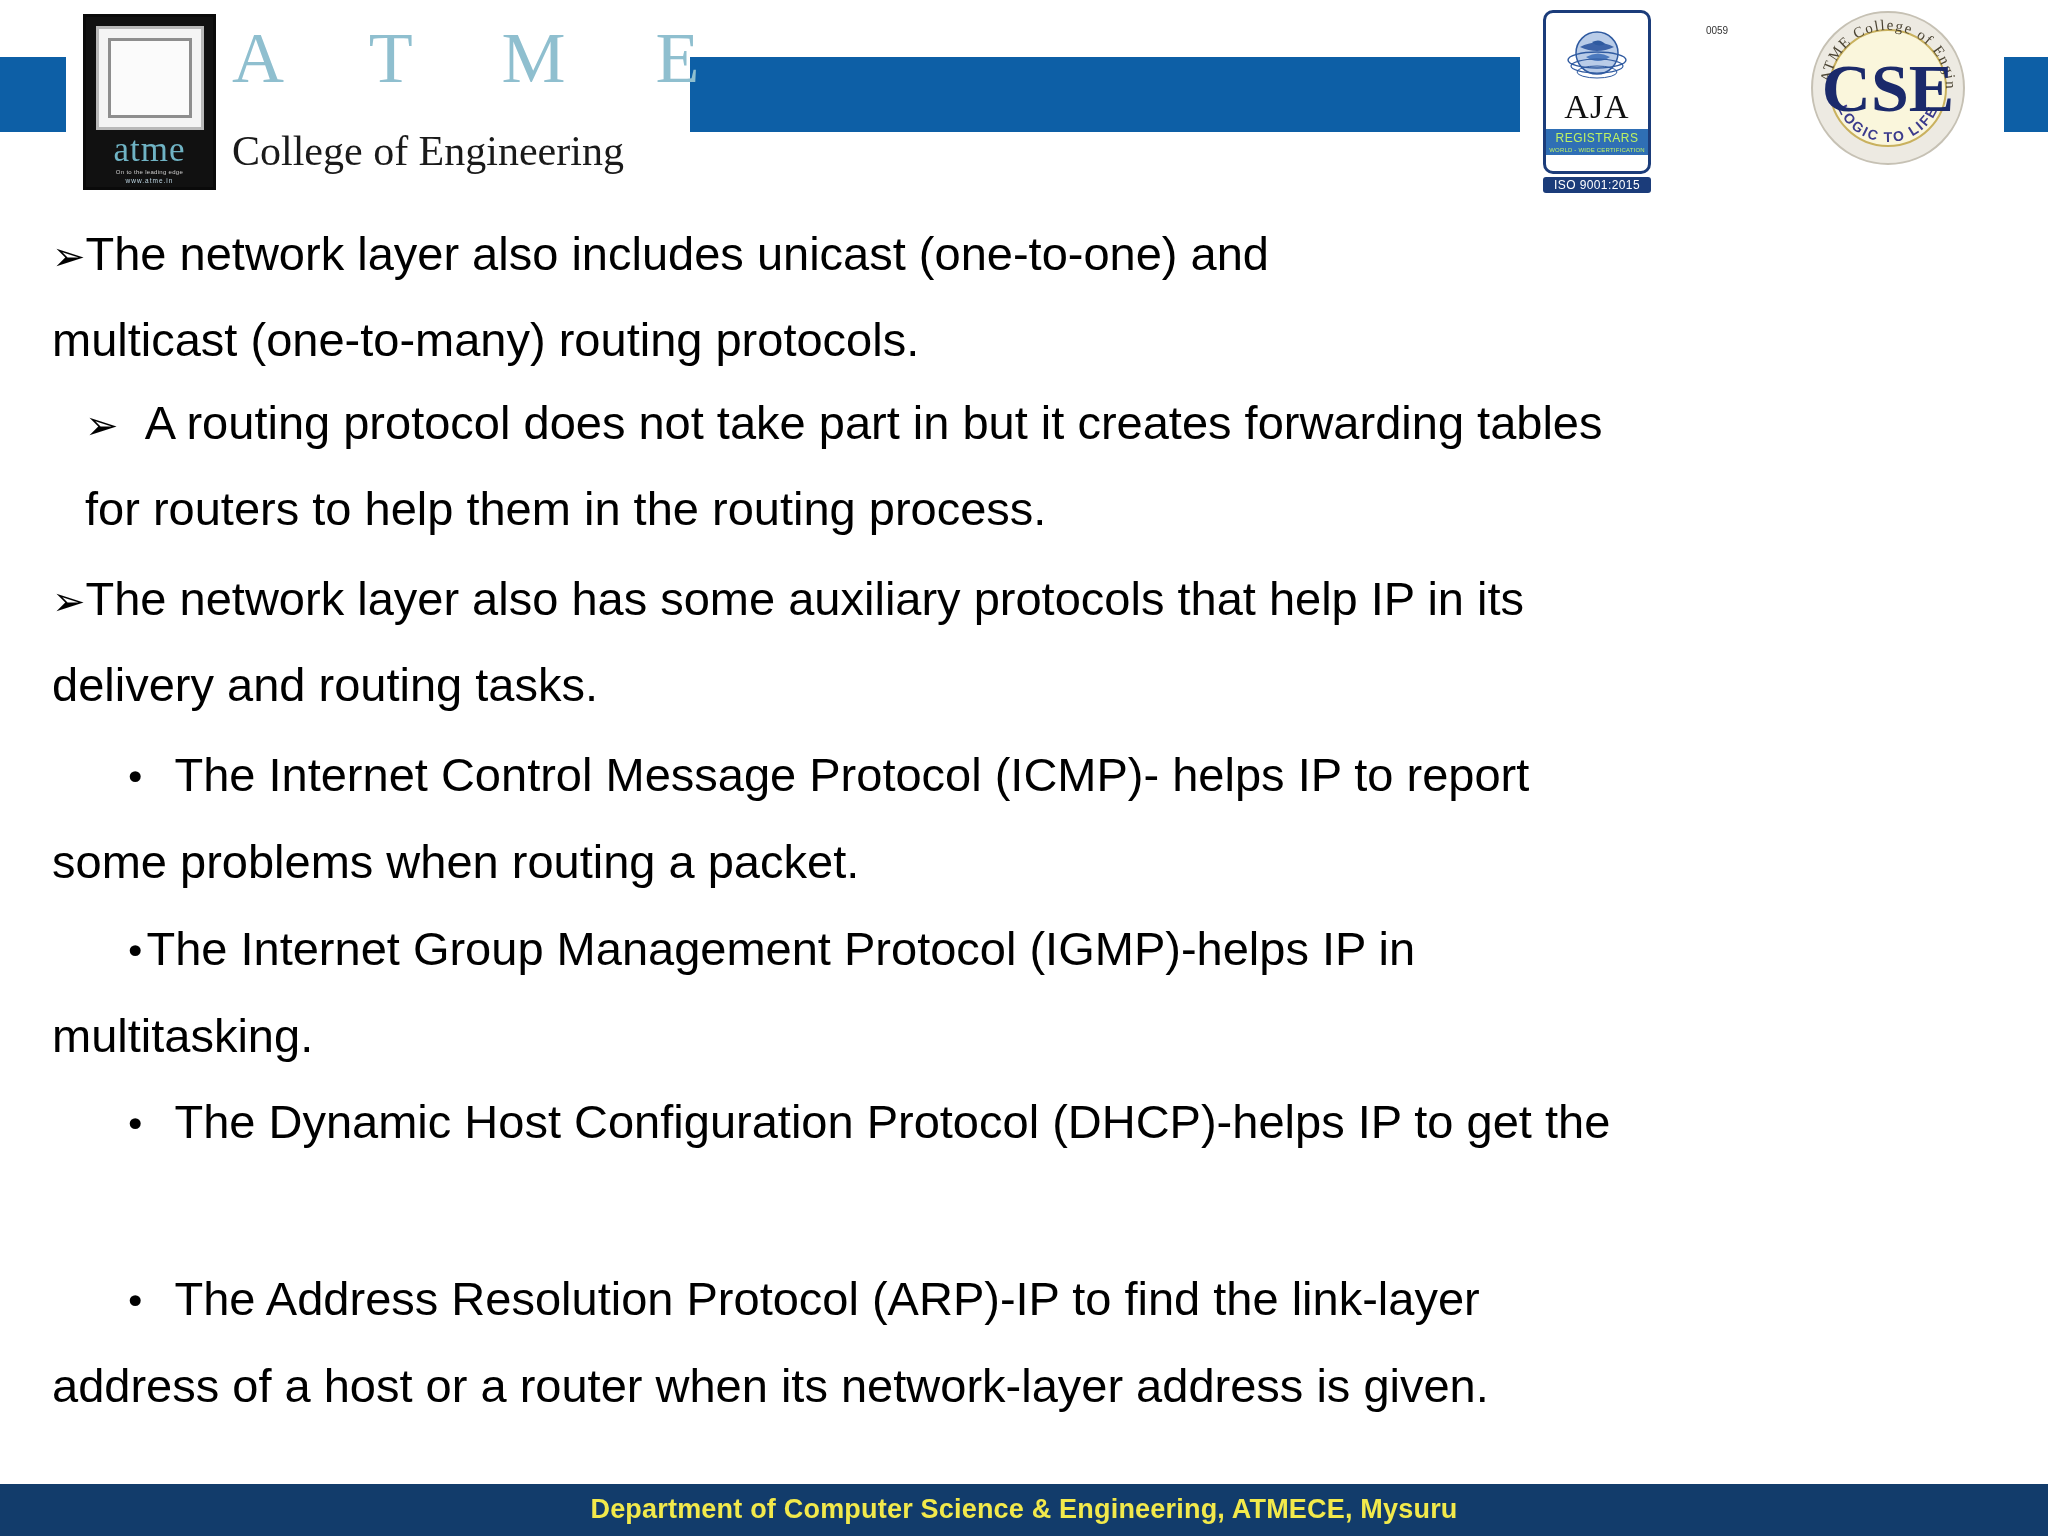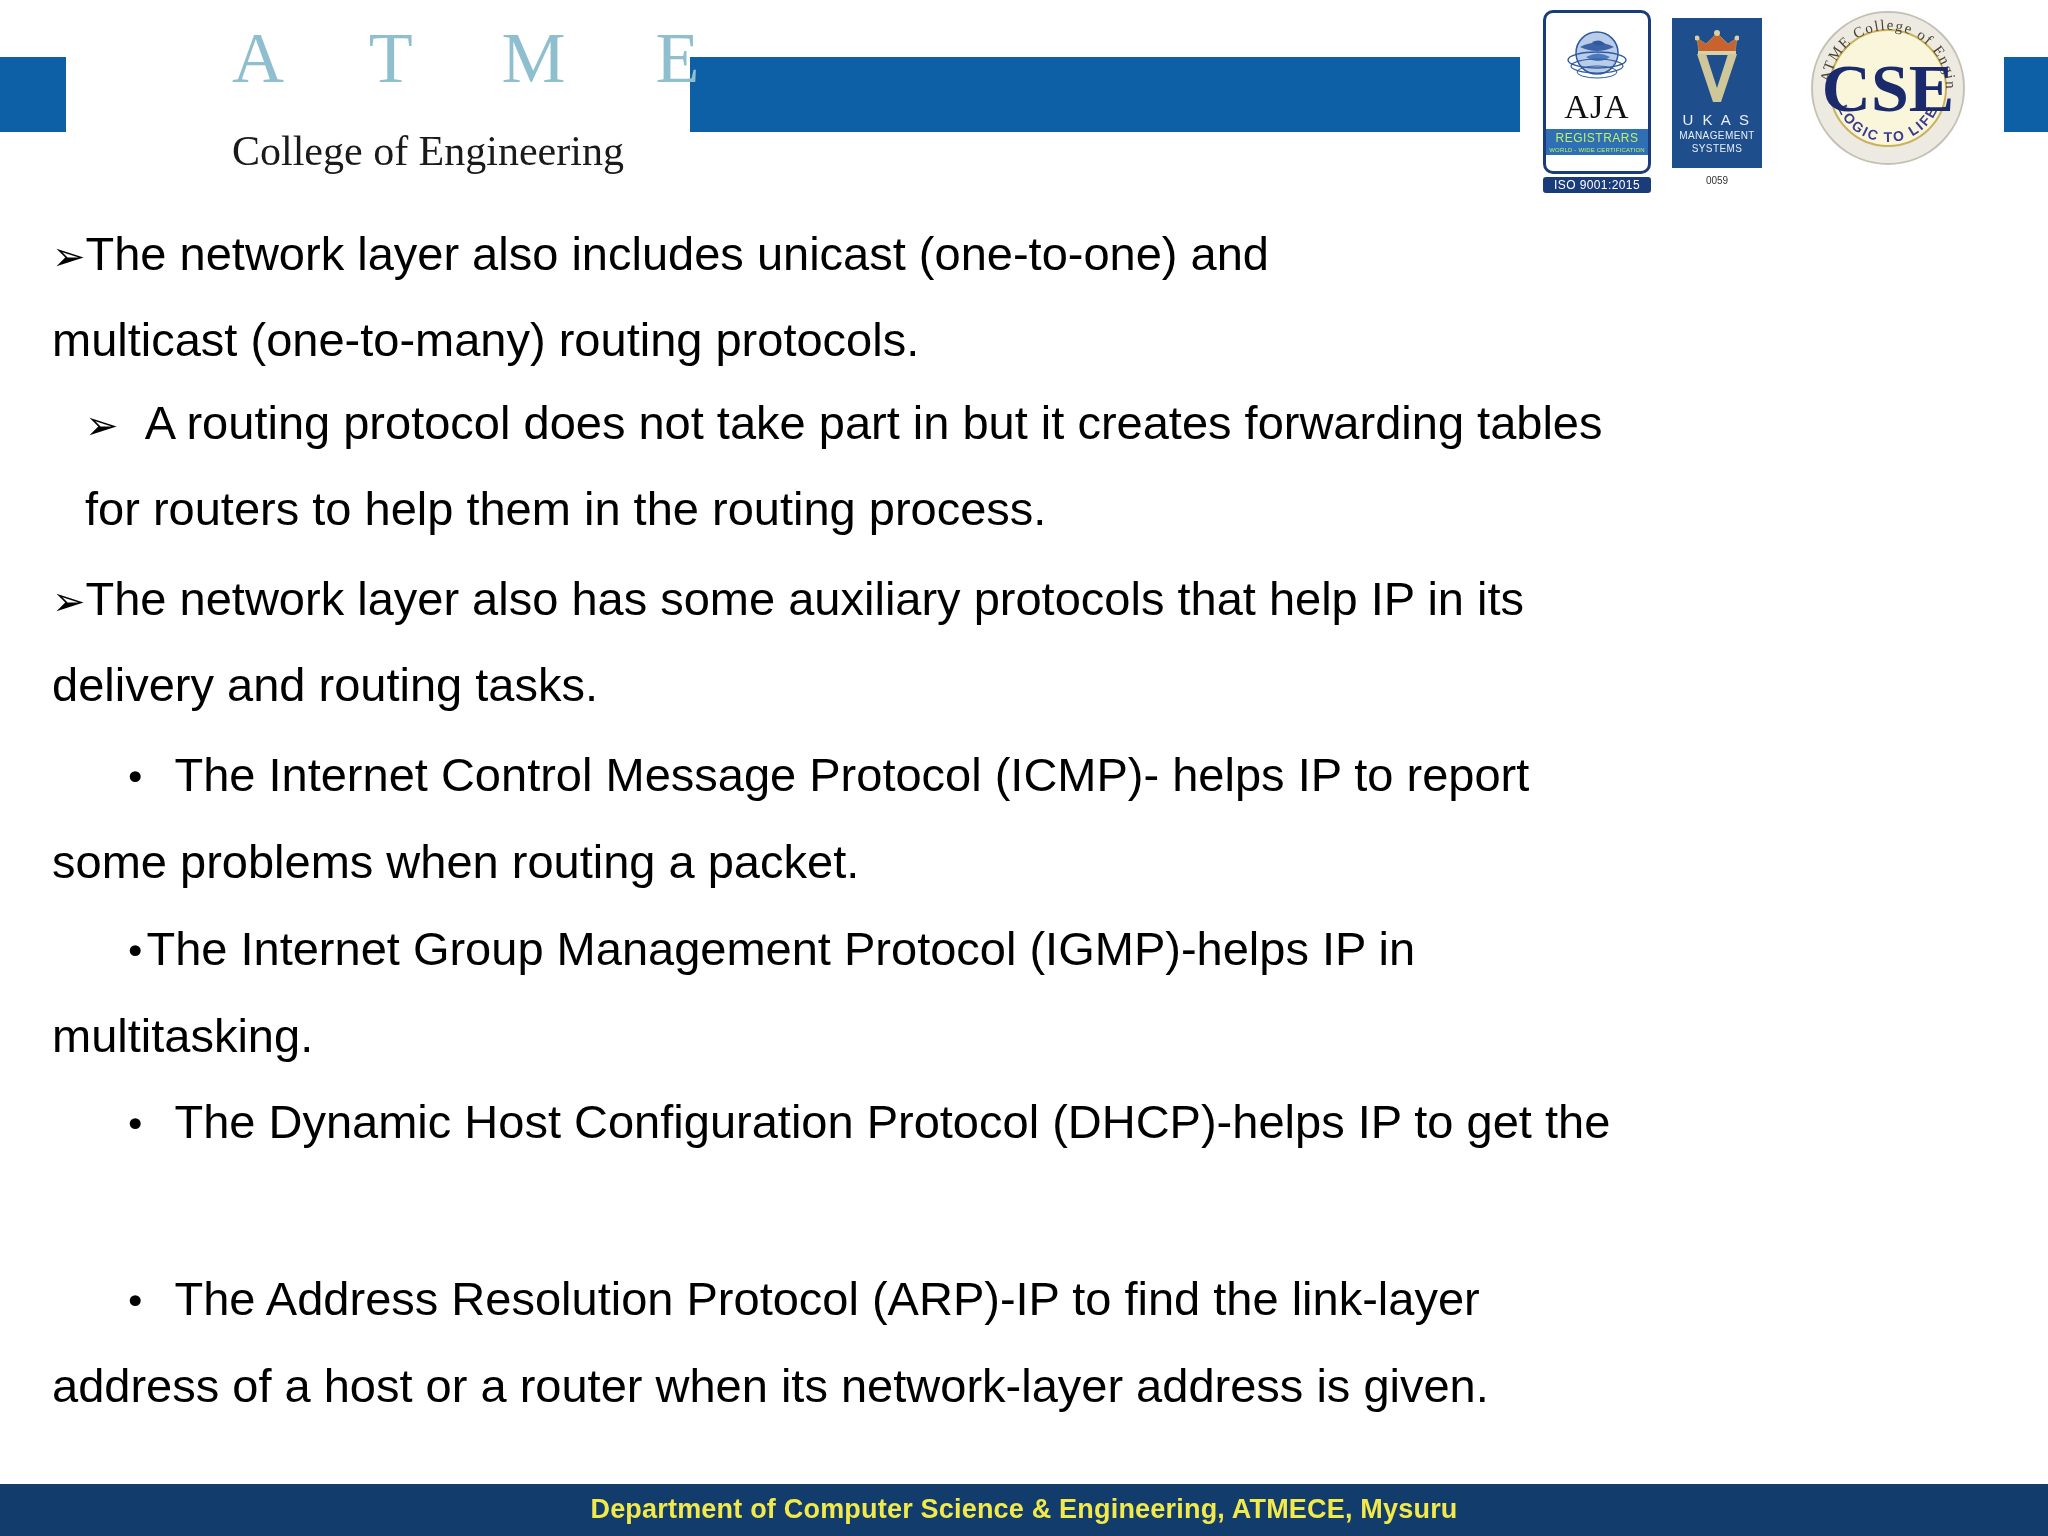--- a/index.html
+++ b/index.html
@@ -273,20 +273,28 @@
 </style>
 </head>
 <body>
 
 <div class="header">
 
   <div class="bar bar-left"></div>
   <div class="bar bar-mid"></div>
   <div class="bar bar-right"></div>
 
+  <div class="atme-mark">
+    <div class="frame-outer">
+      <div class="frame-inner"></div>
+    </div>
+    <div class="mark-word">atme</div>
+    <div class="mark-tag">On to the leading edge</div>
+    <div class="mark-url">www.atme.in</div>
+  </div>
 
   <div class="atme-letters">A T M E</div>
   <div class="atme-sub">College of Engineering</div>
 
   <div class="aja">
     <div class="aja-box">
       <svg class="aja-globe" viewBox="0 0 62 56">
         <circle cx="31" cy="24" r="21" fill="#B9CCE8" stroke="#2F5AA0" stroke-width="1.5"></circle>
         <path d="M14 18 q17 -9 34 0 q-17 8 -34 0 Z" fill="#3C63A8"></path>
         <path d="M20 28 q12 -7 24 0 q-12 8 -24 0 Z" fill="#4B79BE"></path>
@@ -298,37 +306,20 @@
       <div class="aja-name">AJA</div>
       <div class="aja-reg">
         <span>REGISTRARS</span>
         <small>WORLD - WIDE CERTIFICATION</small>
       </div>
     </div>
     <div class="aja-iso">ISO 9001:2015</div>
   </div>
 
   <div class="ukas">
-    <div class="ukas-box">
-      <svg class="ukas-crown" viewBox="0 0 44 26">
-        <path d="M4 22 L2 8 L11 14 L22 3 L33 14 L42 8 L40 22 Z" fill="#C9622E" stroke="#8E8E6A" stroke-width="1"></path>
-        <circle cx="22" cy="3" r="3" fill="#D8D0A8"></circle>
-        <circle cx="2" cy="8" r="2.5" fill="#D8D0A8"></circle>
-        <circle cx="42" cy="8" r="2.5" fill="#D8D0A8"></circle>
-        <rect x="3" y="21" width="38" height="4" fill="#D8D0A8"></rect>
-      </svg>
-      <svg class="ukas-tick" viewBox="0 0 46 52">
-        <path d="M3 2 L12 2 L23 36 L34 2 L43 2 L27 50 L19 50 Z" fill="#CFC79A"></path>
-      </svg>
-      <div class="ukas-txt">
-        <span>U K A S</span>
-        <small>MANAGEMENT</small>
-        <small>SYSTEMS</small>
-      </div>
-    </div>
     <div class="ukas-num">0059</div>
   </div>
 
   <svg class="cse" viewBox="0 0 160 160">
     <defs>
       <path id="arcTop" d="M 22,80 A 58,58 0 0 1 138,80"></path>
       <path id="arcBottom" d="M 26,80 A 54,54 0 0 0 134,80"></path>
     </defs>
     <circle cx="80" cy="80" r="76" fill="#EDEAE2" stroke="#C6C1B4" stroke-width="2"></circle>
     <circle cx="80" cy="80" r="58" fill="#FAF6DC" stroke="#C9B15E" stroke-width="2"></circle>

